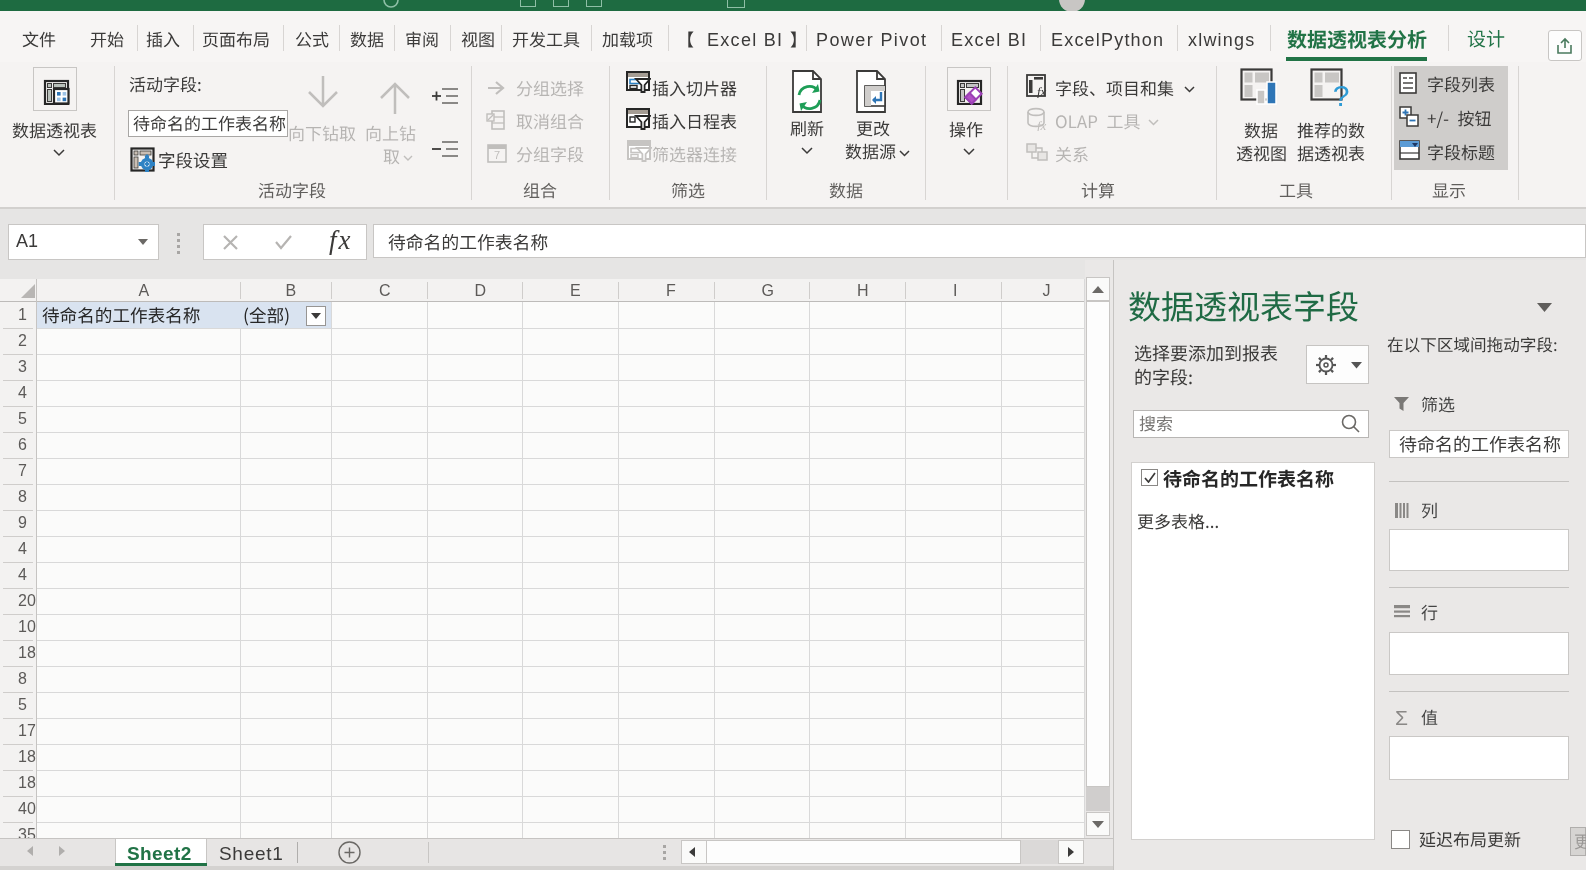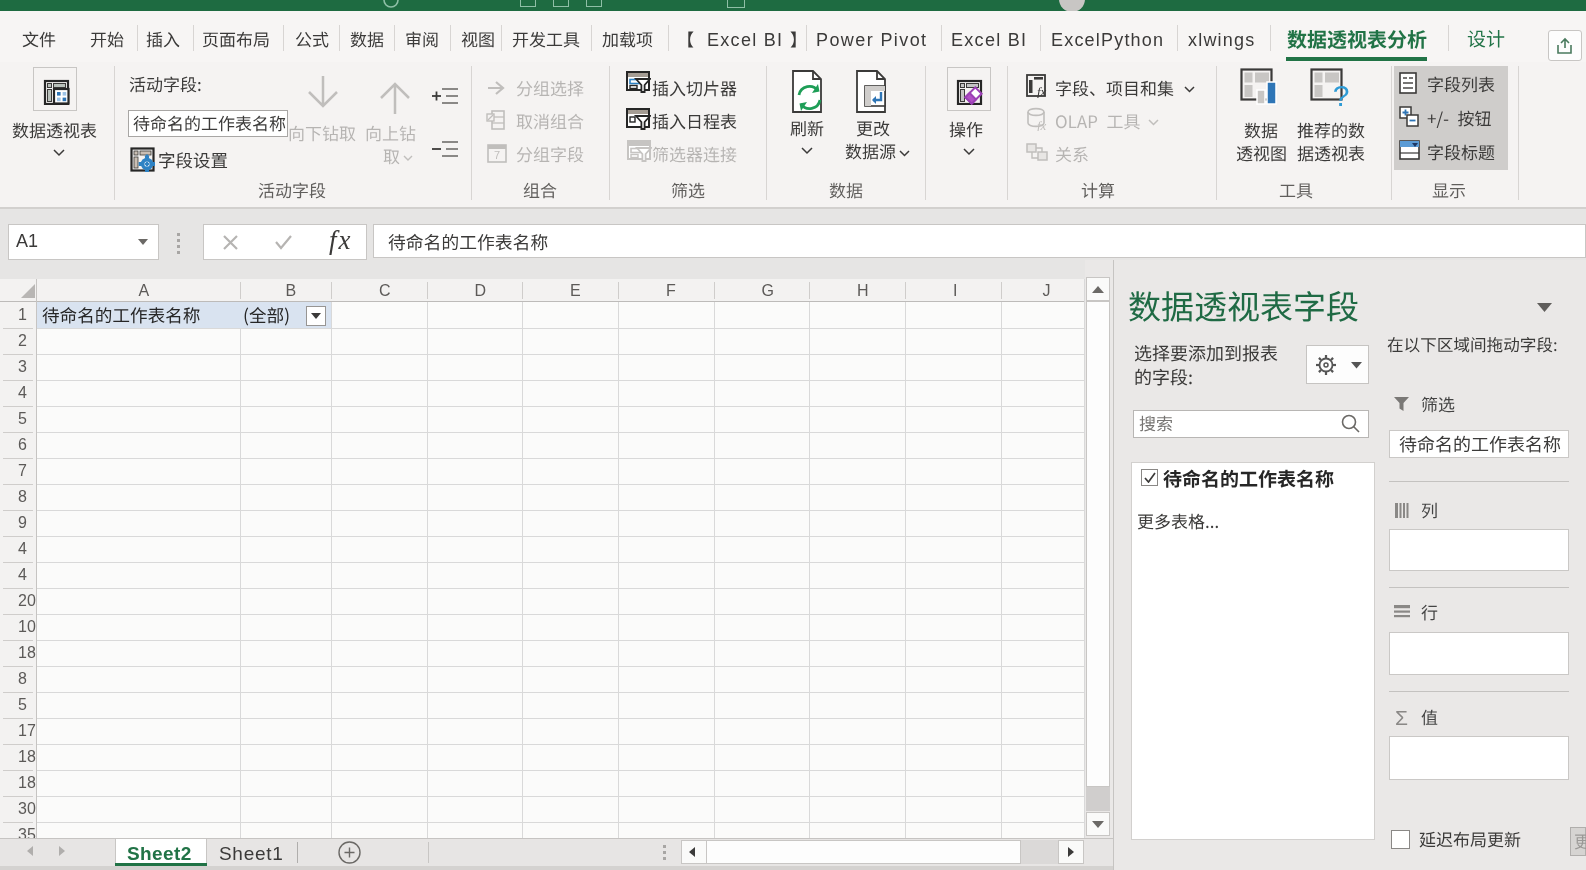--- a/index.html
+++ b/index.html
@@ -885,21 +885,21 @@
 <div style="left:3px;top:718px;width:30px;height:1px;background:#cfcdcb;"></div>
 <div style="position:absolute;left:18px;top:748px;width:0;font:16px 'Liberation Sans';color:#5c5a58">
     <span style="position:relative;left:-50%;float:left">18</span>
   </div>
 <div style="left:3px;top:744px;width:30px;height:1px;background:#cfcdcb;"></div>
 <div style="position:absolute;left:18px;top:774px;width:0;font:16px 'Liberation Sans';color:#5c5a58">
     <span style="position:relative;left:-50%;float:left">18</span>
   </div>
 <div style="left:3px;top:770px;width:30px;height:1px;background:#cfcdcb;"></div>
 <div style="position:absolute;left:18px;top:800px;width:0;font:16px 'Liberation Sans';color:#5c5a58">
-    <span style="position:relative;left:-50%;float:left">30</span>
+    <span style="position:relative;left:-50%;float:left">40</span>
   </div>
 <div style="left:3px;top:796px;width:30px;height:1px;background:#cfcdcb;"></div>
 <div style="position:absolute;left:18px;top:826px;width:0;font:16px 'Liberation Sans';color:#5c5a58">
     <span style="position:relative;left:-50%;float:left">35</span>
   </div>
 <div style="left:3px;top:822px;width:30px;height:1px;background:#cfcdcb;"></div>
 <div style="left:240px;top:302px;width:1px;height:536px;background:#d9d9d9;"></div>
 <div style="left:331px;top:302px;width:1px;height:536px;background:#d9d9d9;"></div>
 <div style="left:427px;top:302px;width:1px;height:536px;background:#d9d9d9;"></div>
 <div style="left:522px;top:302px;width:1px;height:536px;background:#d9d9d9;"></div>

